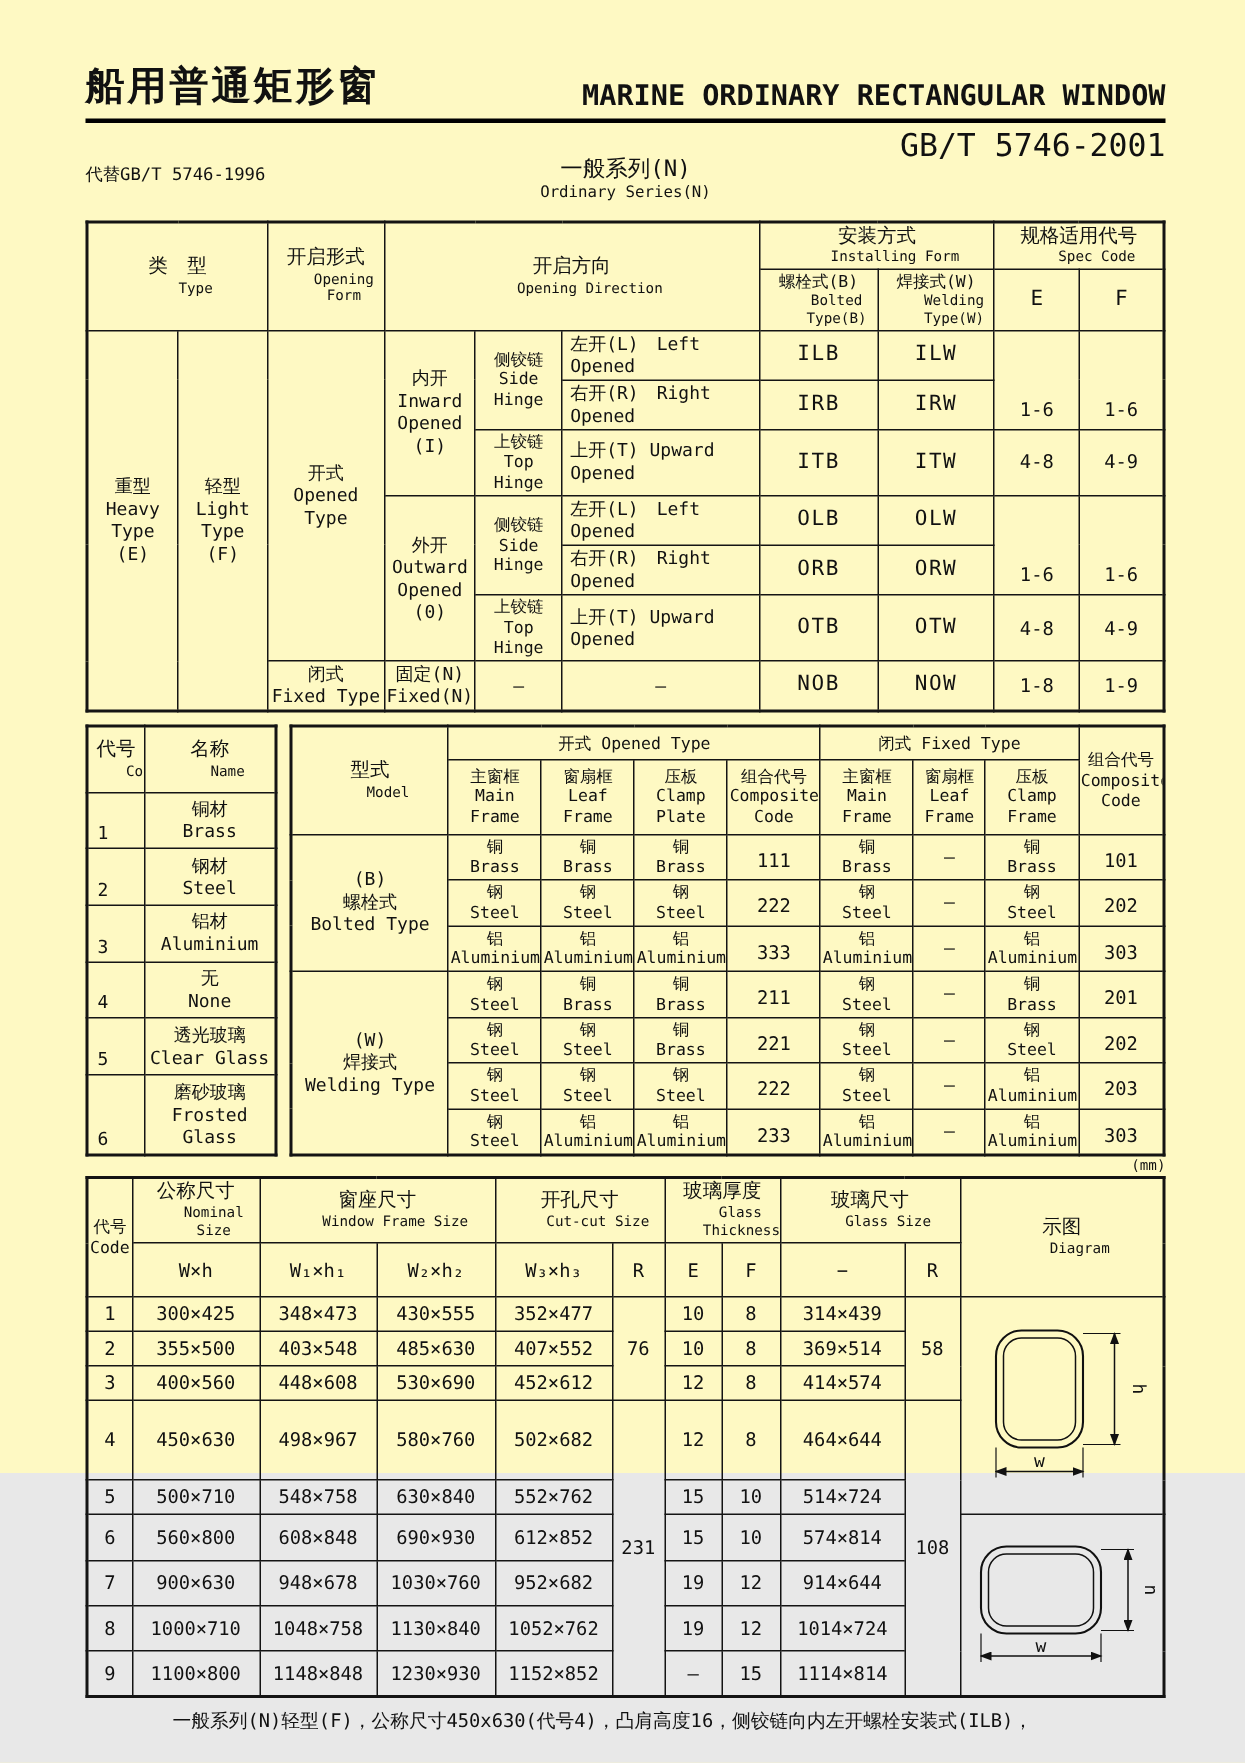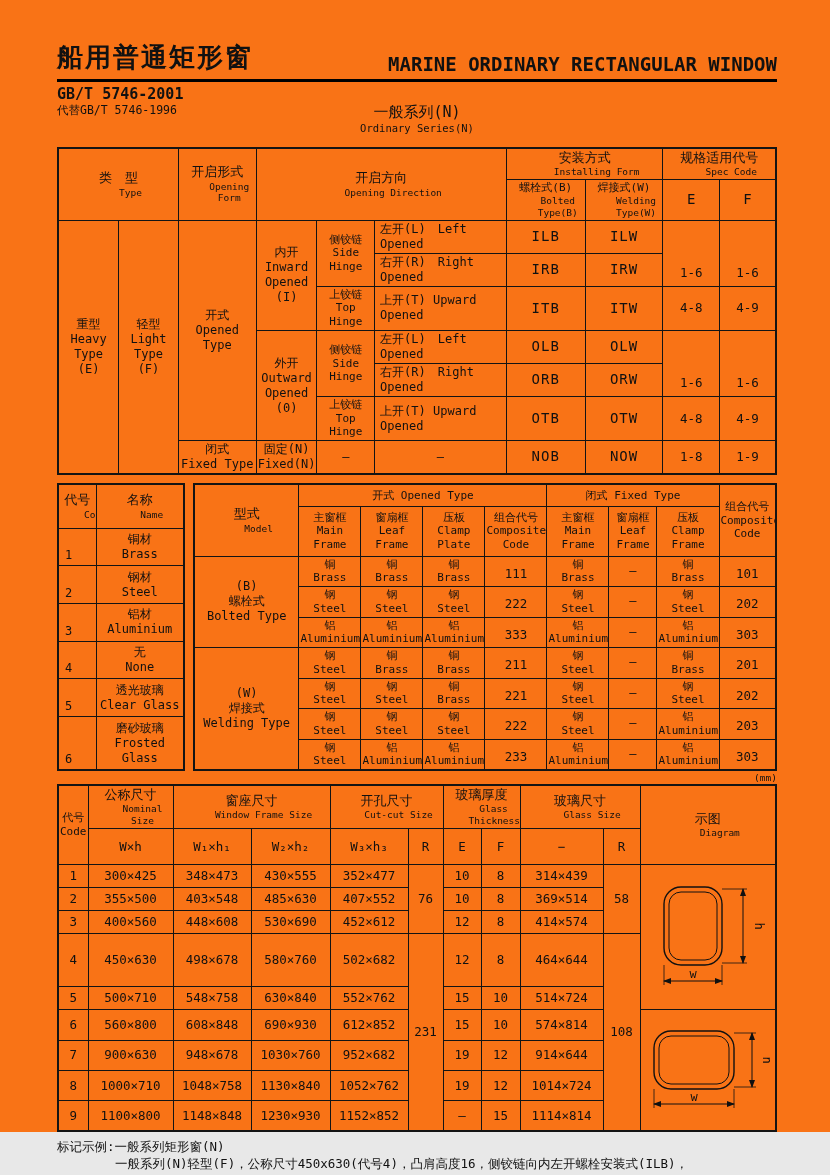--- a/index.html
+++ b/index.html
@@ -1,28 +1,28 @@
 <!DOCTYPE html>
 <html><head>
 <meta charset="utf-8">
 <style>
   * { margin:0; padding:0; box-sizing:border-box; }
   html,body { background:#e8e8e8; }
   body { width:830px; height:1175px; position:relative;
          font-family:"DejaVu Sans Mono","Liberation Sans",sans-serif; color:#111; }
-  .sheet { position:absolute; left:0; top:0; width:830px; height:1132px; background:#f97316; }
+  .sheet { position:absolute; left:0; top:0; width:830px; height:982px; background:#fef9c3; }
   .page { position:absolute; left:57px; top:40px; width:720px; }
 
   
   .titlebar { display:flex; justify-content:space-between; align-items:flex-end;
               border-bottom:3px solid #000; padding-bottom:4px; }
   .title-zh { font-size:26px; font-weight:bold; letter-spacing:2px; }
   .title-en { font-size:19px; font-weight:bold; letter-spacing:0; }
   .subhead { position:relative; height:62px; margin-top:3px; }
-  .std1 { font-size:15px; font-weight:bold; }
+  .std1 { font-size:21px; font-weight:normal;text-align:right; }
   .std2, .std3 { font-size:11.5px; }
   .series { position:absolute; left:50%; top:18px; transform:translateX(-50%); text-align:center; }
   .series-zh { font-size:15px; }
   .series-en { font-size:10.5px; }
 
   
   table { border-collapse:collapse; table-layout:fixed; }
   td { border:1px solid #141414; text-align:center; vertical-align:middle;
        white-space:pre-line; font-size:12px; line-height:1.25; overflow:hidden; padding:1px; }
   table.t { border:2px solid #141414; }
@@ -456,21 +456,21 @@
       <td class="num">448×608</td>
       <td class="num">530×690</td>
       <td class="num">452×612</td>
       <td class="num">12</td>
       <td class="num">8</td>
       <td class="num">414×574</td>
     </tr>
     <tr style="height:23px">
       <td class="num">4</td>
       <td class="num">450×630</td>
-      <td class="num">498×678</td>
+      <td class="num">498×967</td>
       <td class="num">580×760</td>
       <td class="num">502×682</td>
       <td rowspan="6" class="num">231</td>
       <td class="num">12</td>
       <td class="num">8</td>
       <td class="num">464×644</td>
       <td rowspan="6" class="num">108</td>
     </tr>
     <tr style="height:23px">
       <td class="num">5</td>
@@ -533,19 +533,18 @@
       <td class="num">1230×930</td>
       <td class="num">1152×852</td>
       <td class="num">—</td>
       <td class="num">15</td>
       <td class="num">1114×814</td>
     </tr>
   </tbody>
       </table>
 
   <div class="notes">
-    <div>标记示例:一般系列矩形窗(N)</div>
     <div class="indent">一般系列(N)轻型(F)，公称尺寸450x630(代号4)，凸肩高度16，侧铰链向内左开螺栓安装式(ILB)，</div>
 
   </div>
 
 </div>
 </div>
 
 </body></html>

